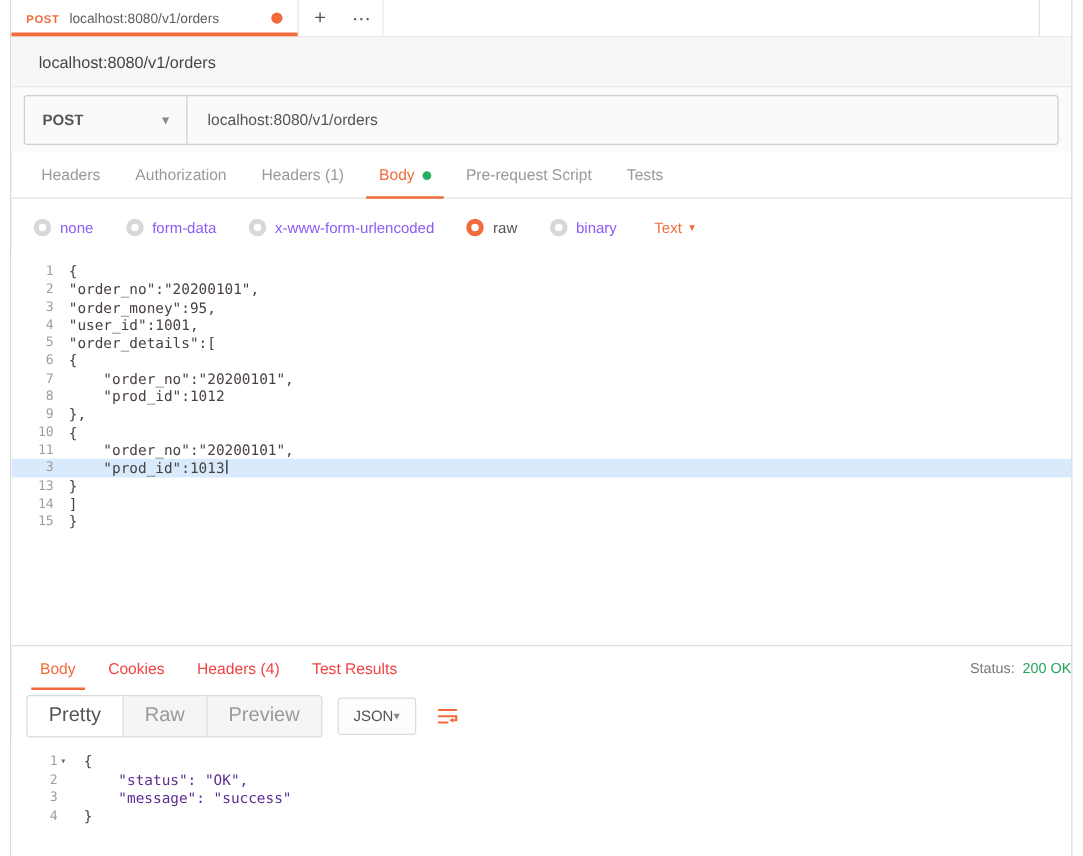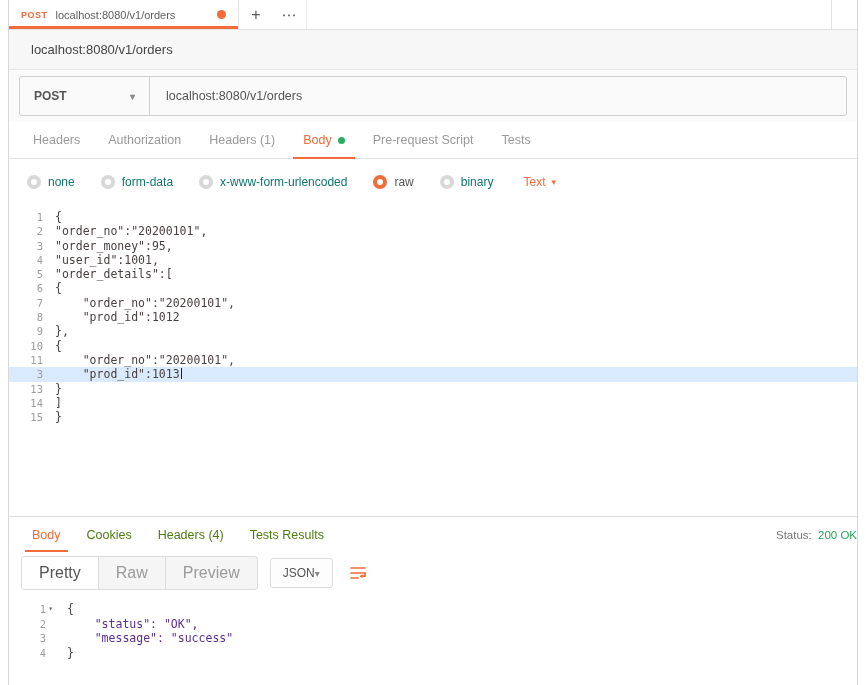--- a/index.html
+++ b/index.html
@@ -46,21 +46,21 @@
   .rtab.dot .green-dot { display:block; }
   .rtab.active { color:#f26b3a; }
   .rtab.active::after { content:''; position:absolute; left:4px; right:4px; bottom:-1px; height:2px; background:#f26b3a; }
 
   
   .body-type-row { height:45px; display:flex; align-items:center; padding:0 18px; flex-shrink:0; }
   .btype-list { display:flex; align-items:center; gap:26px; }
   .btype { display:flex; align-items:center; gap:7px; cursor:pointer; }
   .radio { width:14px; height:14px; border-radius:50%; border:4px solid #d8d8d8; background:#fff; flex-shrink:0; }
   .btype.selected .radio { border-color:#f26b3a; }
-  .btype-label { font-size:12px; color:#0f766e; }
+  .btype-label { font-size:12px; color:#8b5cf6; }
   .btype.selected .btype-label { color:#555; }
   .format-select { margin-left:30px; display:flex; align-items:center; gap:6px;
                    color:#f26b3a; font-size:12px; cursor:pointer; }
   .format-select .caret { color:#f26b3a; font-size:9px; }
 
   
   .editor { height:312px; overflow:hidden; padding-top:6px; background:#fff; flex-shrink:0;
             font-family:"DejaVu Sans Mono", monospace; }
   .eline { display:flex; height:14.3px; line-height:14.3px; cursor:text; }
   .eline .num { width:46px; text-align:right; padding-right:12px; color:#9e9e9e;
@@ -68,21 +68,21 @@
   .eline .code { white-space:pre; color:#4a4141; font-size:11.5px; }
   .eline.highlight { background:#d9eafc; }
   .eline.cursor .code::after { content:''; display:inline-block; width:1px; height:11px;
                                background:#222; margin-left:1px; vertical-align:-1px; }
 
   
   .resp-meta { height:36px; border-top:1px solid #dedede; display:flex; align-items:center;
                padding:0 0 0 10px; flex-shrink:0; overflow:hidden; }
   .resp-tabs { display:flex; height:100%; }
   .resptab { padding:0 13px; display:flex; align-items:center; font-size:12.5px;
-             color:#4d7c0f; position:relative; cursor:pointer; }
+             color:#ef4444; position:relative; cursor:pointer; }
   .resptab.active { color:#f26b3a; }
   .resptab.active::after { content:''; position:absolute; left:6px; right:6px; bottom:0;
                            height:2px; background:#f26b3a; }
   .status { margin-left:auto; font-size:11.5px; white-space:nowrap; flex-shrink:0; }
   .status-label { color:#777; }
   .status-value { color:#26a65b; margin-left:3px; }
 
   .resp-toolbar { height:42px; display:flex; align-items:center; padding:0 12px; gap:12px; flex-shrink:0; }
   .segmented { display:flex; border:1px solid #dcdcdc; border-radius:3px; overflow:hidden; background:#f5f5f5; }
   .seg { padding:7px 17px; font-size:16px; color:#9a9a9a; border-right:1px solid #dcdcdc; cursor:pointer; }
@@ -291,21 +291,21 @@
 
           <div class="resptab">
             <span>Cookies</span>
           </div>
 
           <div class="resptab">
             <span>Headers (4)</span>
           </div>
 
           <div class="resptab">
-            <span>Tests Results</span>
+            <span>Test Results</span>
           </div>
         </div>
       <div class="status">
         <span class="status-label">Status:</span>
         <span class="status-value">200 OK</span>
       </div>
     </div>
 
     <div class="resp-toolbar">
       <div class="segmented">

